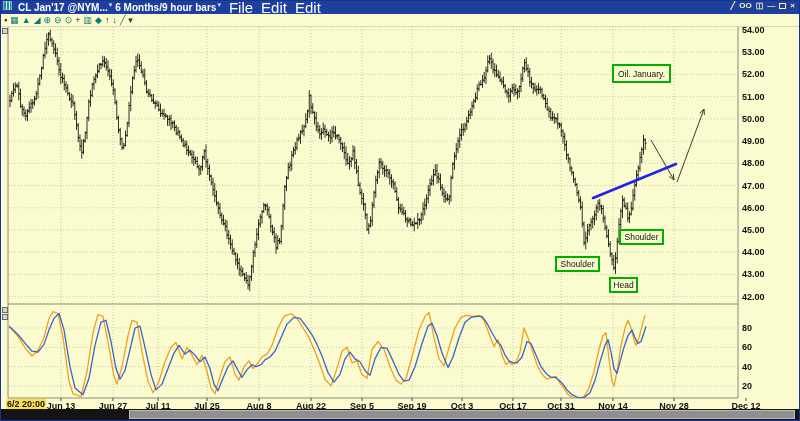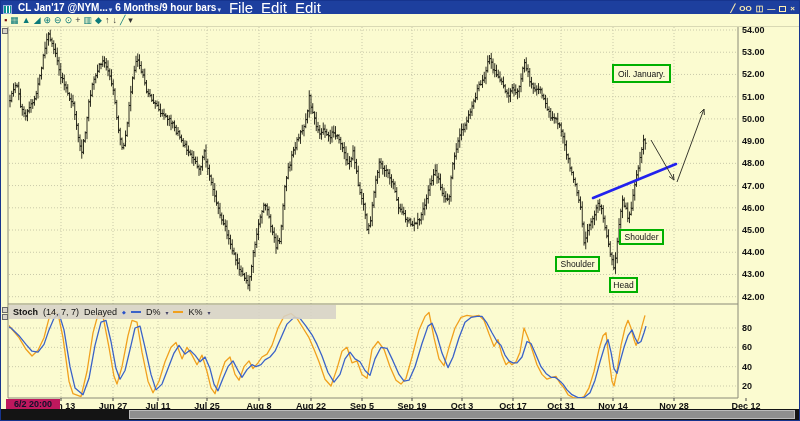--- a/index.html
+++ b/index.html
@@ -1,19 +1,19 @@
 <!DOCTYPE html>
 <html><head>
 <meta charset="utf-8">
 <style>
   html,body{margin:0;padding:0;background:#666;}
   .window{position:relative;width:800px;height:421px;overflow:hidden;background:#fbfbd0;
           font-family:"Liberation Sans",sans-serif;border:1px solid #16348e;box-sizing:border-box;}
   .titlebar{position:absolute;top:0;left:0;right:0;height:13px;background:#1d3f9e;z-index:6;
-            display:flex;align-items:flex-end;color:#fff;}
+            display:flex;align-items:flex-start;color:#fff;}
   .appicon{width:9px;height:9px;margin:0 3px 0 2px;border:1px solid #9ad;box-sizing:border-box;
            background:repeating-linear-gradient(90deg,#0a9090 0 2px,#fff 2px 3px);}
   .tseg{font-size:10px;font-weight:bold;line-height:13px;white-space:nowrap;margin-left:3px;}
   .caret{font-size:7px;margin-left:1px;color:#cfe0ff;}
   .menu{display:inline-block;font-size:15px;margin-left:8px;line-height:13px;}
   .menu::first-letter{text-decoration:underline;}
   .wc{display:flex;align-items:center;gap:4px;margin-left:auto;margin-right:4px;
       font-size:8px;color:#ffefb0;font-weight:bold;}
   .wc span{cursor:default;line-height:10px;}
   .wc .maxbox{width:7px;height:6px;border:1px solid #ffefb0;box-sizing:border-box;}
@@ -27,21 +27,21 @@
   .dlab{font-size:9px;font-weight:bold;}
   .annlab{font-size:8.5px;}
   .legend{position:absolute;left:8px;top:304px;width:327px;height:14px;z-index:4;
           background:rgba(214,210,199,0.88);display:flex;align-items:center;gap:5px;
           padding-left:4px;box-sizing:border-box;font-size:9px;color:#111;white-space:nowrap;}
   .legend .b{font-weight:bold;}
   .sw{display:inline-block;width:10px;height:2px;vertical-align:middle;}
   .mini{font-size:6px;color:#446;}
   .dot{font-size:5px;color:#2a52c8;}
   .datebadge{position:absolute;left:5px;top:398px;height:11px;line-height:11px;z-index:5;
-             background:#be185d;color:#10102a;font-size:9px;font-weight:bold;padding:0 8px;}
+             background:#fde047;color:#10102a;font-size:9px;font-weight:bold;padding:0 1px;}
   .panelbtn{position:absolute;width:6px;height:6px;background:#d8d4c8;border:1px solid #6a6a6a;
             box-sizing:border-box;z-index:5;}
   .scrollbar{position:absolute;left:0;bottom:0;width:100%;height:11px;background:#141414;z-index:7;}
   .thumb{position:absolute;left:128px;top:1px;width:666px;height:9px;background:#8f8f8f;
          border:1px solid #bcbcbc;box-sizing:border-box;}
 </style>
 </head>
 <body>
 
 <div class="window">
@@ -201,32 +201,20 @@
       <line x1="560" y1="397" x2="560" y2="400" stroke="#444" stroke-width="1"></line>
       <text x="560" y="408" text-anchor="middle" class="dlab">Oct 31</text>
       <line x1="612" y1="397" x2="612" y2="400" stroke="#444" stroke-width="1"></line>
       <text x="612" y="408" text-anchor="middle" class="dlab">Nov 14</text>
       <line x1="673" y1="397" x2="673" y2="400" stroke="#444" stroke-width="1"></line>
       <text x="673" y="408" text-anchor="middle" class="dlab">Nov 28</text>
       <line x1="745" y1="397" x2="745" y2="400" stroke="#444" stroke-width="1"></line>
       <text x="745" y="408" text-anchor="middle" class="dlab">Dec 12</text>
     </svg>
 
-  <div class="legend">
-    <span class="b">Stoch</span>
-    <span>(14, 7, 7)</span>
-    <span>Delayed</span>
-    <span class="dot">◆</span>
-    <span class="sw" id="sw-d" style="background: rgb(58, 98, 200);"></span>
-    <span>D%</span>
-    <span class="mini">▾</span>
-    <span class="sw" id="sw-k" style="background: rgb(240, 160, 30);"></span>
-    <span>K%</span>
-    <span class="mini">▾</span>
-  </div>
 
   <div class="datebadge">6/2 20:00</div>
 
   <div class="panelbtn" style="left:1px;top:27px;"></div>
   <div class="panelbtn" style="left:1px;top:306px;"></div>
   <div class="panelbtn" style="left:1px;top:313px;"></div>
 
   <div class="scrollbar">
     <div class="thumb"></div>
   </div>

